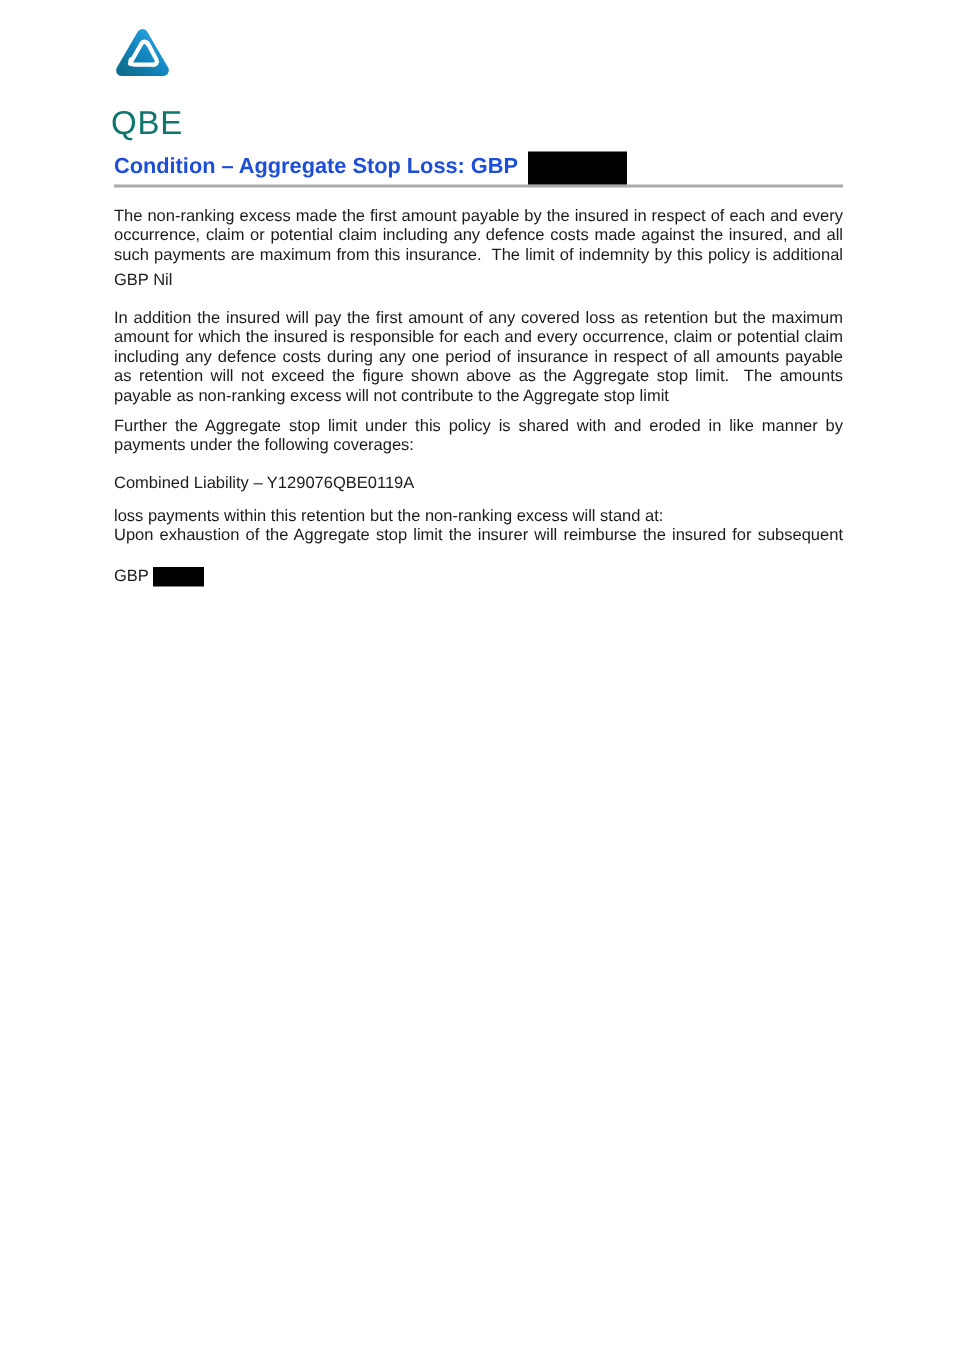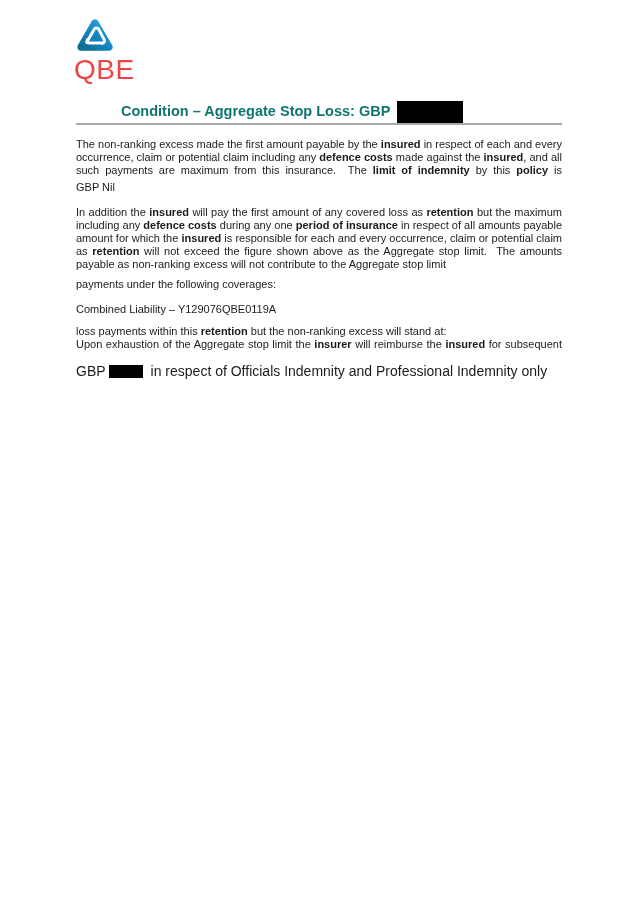--- a/index.html
+++ b/index.html
@@ -18,45 +18,44 @@
 
   
   .logo {
     position: absolute;
     left: 74px;
     top: 17px;
     width: 60px;
   }
   .logo svg { display: block; margin-left: 2px; }
   .wordmark {
-    font-size: 28px;
+    font-size: 22px;
     font-weight: 500;
     letter-spacing: 0.5px;
-    color: #ef4444;
+    color: #0f766e;
     line-height: 22px;
-    margin-top: 4px;
+    margin-top: 16px;
   }
 
   
   .content {
     position: absolute;
     left: 76px;
     top: 101px;
     width: 486px;
   }
 
   .heading {
     display: flex;
     align-items: center;
     gap: 7px;
     font-size: 14.5px;
     font-weight: bold;
-    color: #0f766e;
+    color: #1d4ed8;
     line-height: 20px;
-    margin-left: 45px;
   }
   .redact-lg {
     display: inline-block;
     width: 66px;
     height: 22px;
     background: #000000;
     margin-bottom: -2px;
   }
   .rule {
     height: 2px;
@@ -72,31 +71,31 @@
     white-space: pre-wrap;
   }
   .pline.just { text-align: justify; }
   .pline.just::after {
     content: "";
     display: inline-block;
     width: 100%;
     height: 0;
     vertical-align: top;
   }
-  .pline b { font-weight: bold; margin-top: 36px; }
+  .pline b { font-weight: normal; margin-top: 36px; }
 
   .mt13 { margin-top: 13px; }
   .mt12 { margin-top: 12px; }
   .mt9  { margin-top: 9px; }
   .mt7  { margin-top: 7px; }
   .mt4  { margin-top: 4px; }
 
   .gbp-line {
     margin-top: 13px;
-    font-size: 14px;
+    font-size: 11px;
     line-height: 14px;
     display: flex;
     align-items: center;
   }
   .redact-sm {
     display: inline-block;
     width: 34px;
     height: 13px;
     background: #000000;
     margin: 0 8px 0 3px;
@@ -137,39 +136,39 @@
         <div class="pline just"><span>occurrence, claim or potential claim including any </span><b>defence costs</b><span> made against the </span><b>insured</b><span>, and all</span></div>
         <div class="pline just"><span>such payments are maximum from this insurance.  The </span><b>limit of indemnity</b><span> by this </span><b>policy</b><span> is additional</span></div>
       </div>
 
     <div class="para mt4">
         <div class="pline"><span>GBP Nil</span></div>
       </div>
 
     <div class="para mt12 justify">
         <div class="pline just"><span>In addition the </span><b>insured</b><span> will pay the first amount of any covered loss as </span><b>retention</b><span> but the maximum</span></div>
+        <div class="pline just"><span>amount for which the </span><b>insured</b><span> is responsible for each and every occurrence, claim or potential claim</span></div>
         <div class="pline just"><span>including any </span><b>defence costs</b><span> during any one </span><b>period of insurance</b><span> in respect of all amounts payable</span></div>
-        <div class="pline just"><span>amount for which the </span><b>insured</b><span> is responsible for each and every occurrence, claim or potential claim</span></div>
         <div class="pline just"><span>as </span><b>retention</b><span> will not exceed the figure shown above as the Aggregate stop limit.  The amounts</span></div>
         <div class="pline"><span>payable as non-ranking excess will not contribute to the Aggregate stop limit</span></div>
       </div>
 
     <div class="para mt7 justify">
+        <div class="pline just"><span>Further the Aggregate stop limit under this </span><b>policy</b><span> is shared with and eroded in like manner by</span></div>
         <div class="pline"><span>payments under the following coverages:</span></div>
       </div>
 
     <div class="para mt12">
         <div class="pline"><span>Combined Liability – Y129076QBE0119A</span></div>
       </div>
 
     <div class="para mt9 justify">
         <div class="pline"><span>loss payments within this </span><b>retention</b><span> but the non-ranking excess will stand at:</span></div>
         <div class="pline just"><span>Upon exhaustion of the Aggregate stop limit the </span><b>insurer</b><span> will reimburse the </span><b>insured</b><span> for subsequent</span></div>
       </div>
 
     <div class="gbp-line">
       <span>GBP</span>
       <span class="redact-sm"></span>
-      <span>in respect of Officials Indemnity and Professional Indemnity only</span>
     </div>
 
   </div>
 </div>
 
 </body></html>

